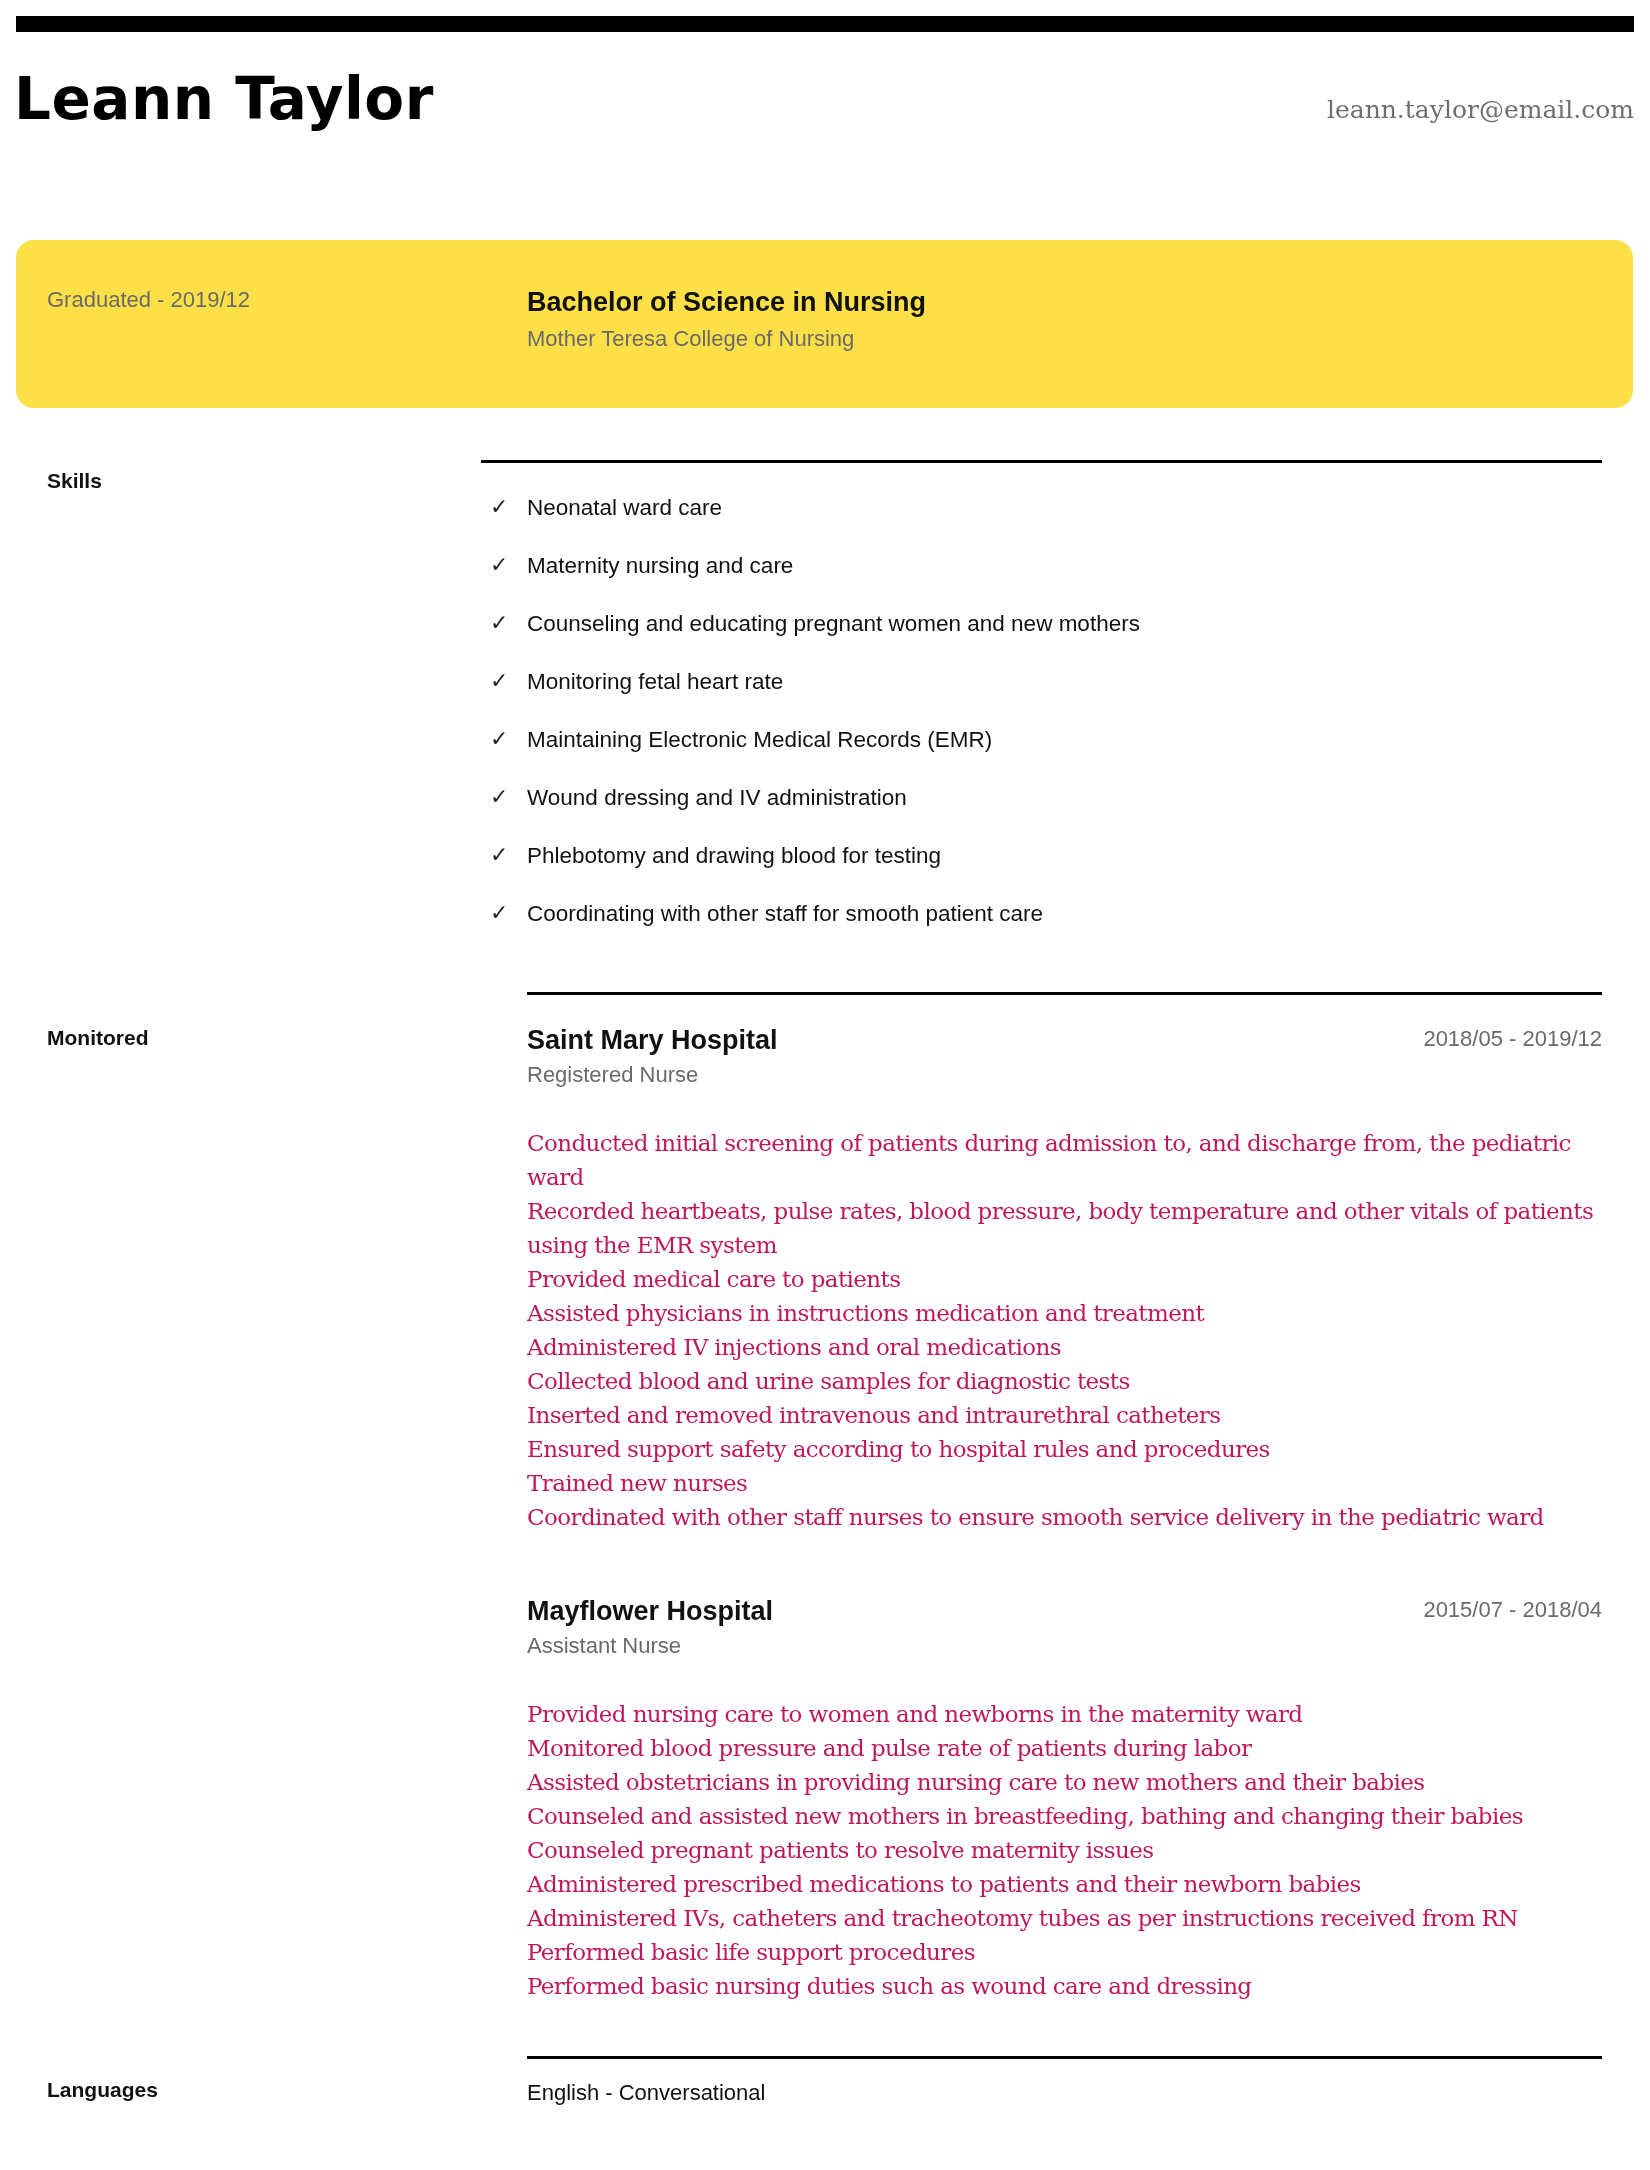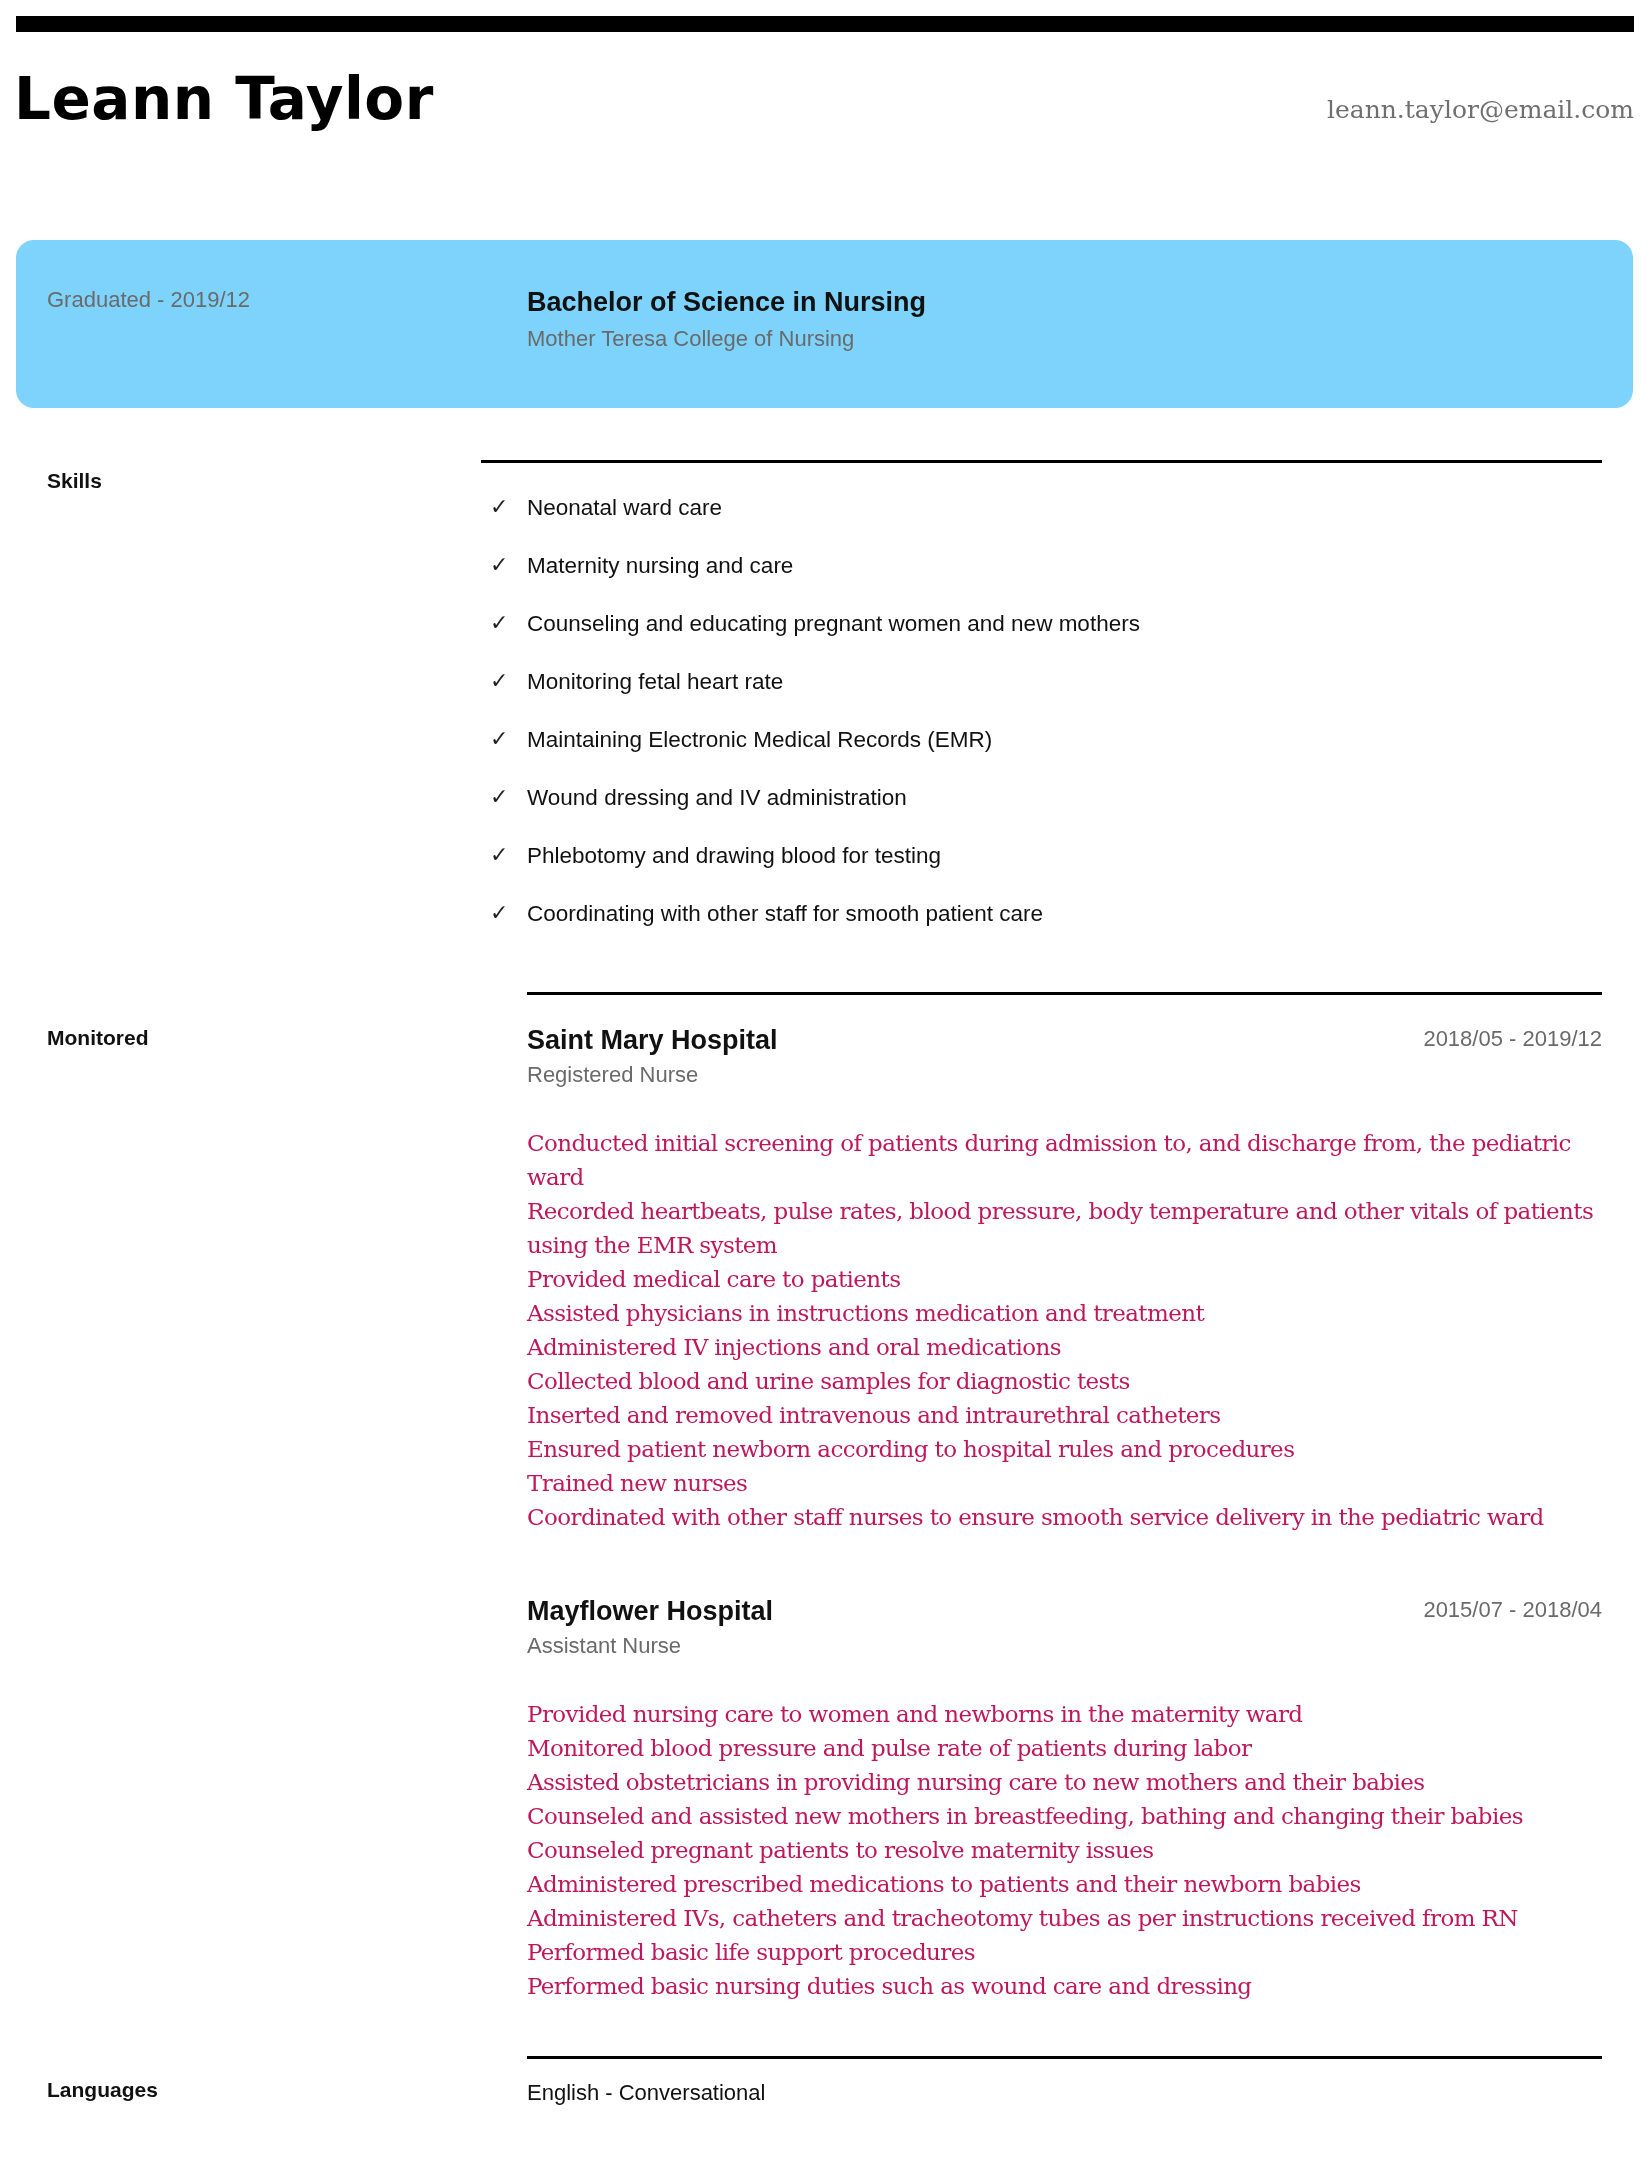--- a/index.html
+++ b/index.html
@@ -1,20 +1,20 @@
 <!DOCTYPE html>
 <html><head>
   <meta charset="utf-8">
   <style>
     html, body { margin: 0; padding: 0; background: #ffffff; }
     body { width: 1650px; height: 2170px; position: relative; overflow: hidden; color: #000; font-family: "Liberation Sans", sans-serif; }
     .topbar { position: absolute; left: 16px; top: 16px; width: 1618px; height: 16px; background: #000; }
     .name { position: absolute; left: 14px; top: 70px; font-size: 58px; font-weight: bold; letter-spacing: 0.5px; font-family: "DejaVu Sans", sans-serif; line-height: 1; }
     .email { position: absolute; right: 16px; top: 95px; font-size: 25px; color: #6f6f6f; font-family: "DejaVu Serif", serif; line-height: 1.2; }
-    .edu-box { position: absolute; left: 16px; top: 240px; width: 1617px; height: 168px; background: #7dd3fc; border-radius: 18px; }
+    .edu-box { position: absolute; left: 16px; top: 240px; width: 1617px; height: 168px; background: #fde047; border-radius: 18px; }
     .edu-date { position: absolute; left: 31px; top: 47px; font-size: 22px; color: #6a6a6a; line-height: 1.2; }
     .edu-degree { position: absolute; left: 511px; top: 46px; font-size: 27px; font-weight: bold; color: #111; line-height: 1.2; }
     .edu-school { position: absolute; left: 511px; top: 86px; font-size: 22px; color: #6a6a6a; line-height: 1.2; }
     .section-label { position: absolute; left: 47px; font-size: 21px; font-weight: bold; color: #111; line-height: 1.2; margin-top: 28px; }
     .divider { position: absolute; height: 3px; background: #000; }
     .skills-list { position: absolute; left: 490px; top: 493px; margin: 0; padding: 0; list-style: none; }
     .skills-list li { height: 58px; display: flex; align-items: flex-start; font-size: 22.5px; color: #111; line-height: 1.3; }
     .check { width: 37px; display: inline-block; color: #222; font-size: 22px; }
     .job { position: absolute; left: 527px; width: 1075px; }
     .job-head { position: relative; height: 40px; }
@@ -86,21 +86,21 @@
   </div>
   <div class="job-role">Registered Nurse</div>
   <ul class="job-bullets">
     <li>Conducted initial screening of patients during admission to, and discharge from, the pediatric ward</li>
     <li>Recorded heartbeats, pulse rates, blood pressure, body temperature and other vitals of patients using the EMR system</li>
     <li>Provided medical care to patients</li>
     <li>Assisted physicians in instructions medication and treatment</li>
     <li>Administered IV injections and oral medications</li>
     <li>Collected blood and urine samples for diagnostic tests</li>
     <li>Inserted and removed intravenous and intraurethral catheters</li>
-    <li>Ensured patient newborn according to hospital rules and procedures</li>
+    <li>Ensured support safety according to hospital rules and procedures</li>
     <li>Trained new nurses</li>
     <li>Coordinated with other staff nurses to ensure smooth service delivery in the pediatric ward</li>
   </ul>
 </div>
 
 <div class="job" style="top:1595px;">
   <div class="job-head">
     <div class="job-company">Mayflower Hospital</div>
     <div class="job-dates">2015/07 - 2018/04</div>
   </div>

